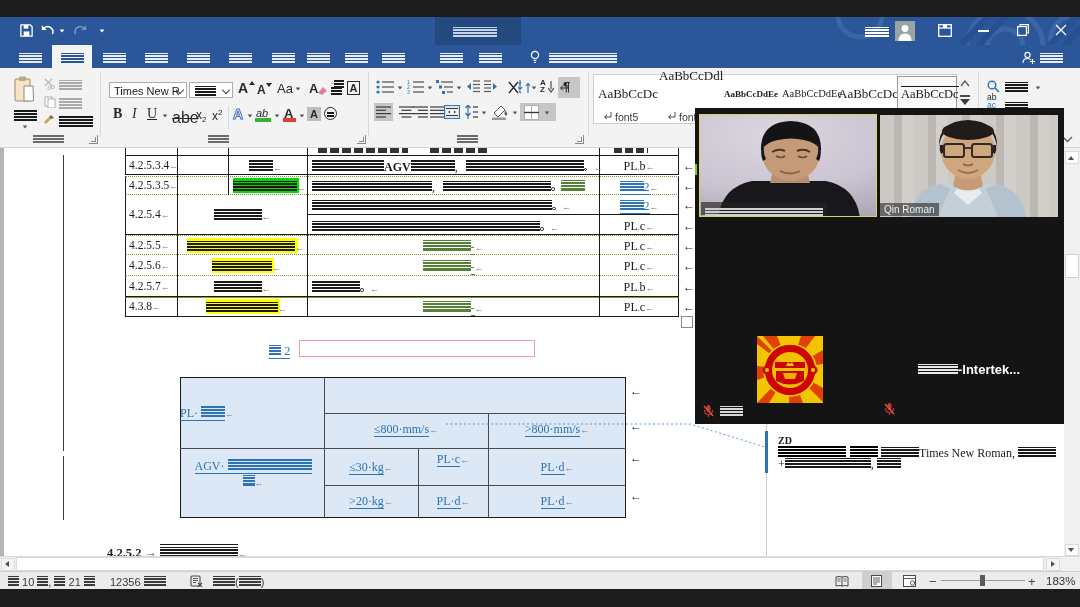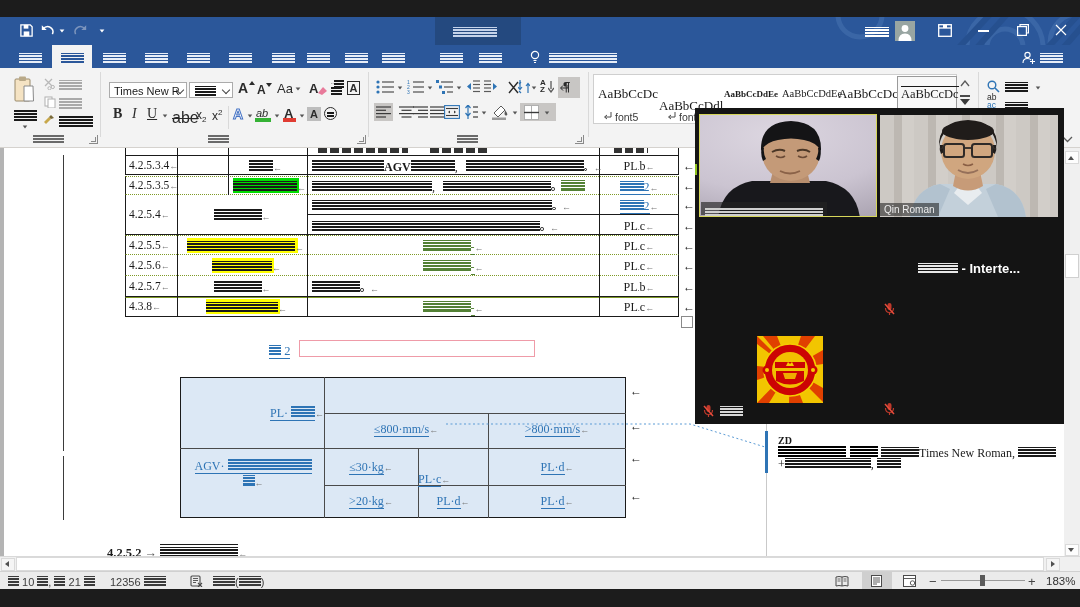--- a/index.html
+++ b/index.html
@@ -316,21 +316,21 @@
           <line x1="0" y1="7.5" x2="15" y2="7.5"></line>
         </g>
       </svg>
  <span class="dna abs" style="left:544px;top:43px;transform:scale(.75)"></span>
  <span class="k abs glab" style="--c:#6a6a6a;left:457px;bottom:4px;width:21px;height:9.5px"></span>
  <div class="dlnch" style="left:575px"></div>
  <div class="sep" style="left:588px"></div>
 
  <div class="abs" style="left:593px;top:6px;width:364px;height:50px;background:#fff;border:1px solid #cfcfcf"></div>
  <div class="abs doctxt" style="left:598px;top:18px;font-size:13px">AaBbCcDc</div>
- <div class="abs doctxt" style="left:659px;top:30px;font-size:13px">AaBbCcDdl</div>
+ <div class="abs doctxt" style="left:659px;top:0;font-size:13px">AaBbCcDdl</div>
  <div class="abs doctxt" style="left:724px;top:21px;font-size:9px;font-weight:bold">AaBbCcDdEe</div>
  <div class="abs doctxt" style="left:782px;top:20px;font-size:10.5px">AaBbCcDdEe</div>
  <div class="abs doctxt" style="left:838px;top:18px;font-size:13px">AaBbCcDc</div>
  <div class="abs" style="left:897px;top:8px;width:60px;height:40px;border:1px solid #9a9a9a;background:#f8f8f8"></div>
  <div class="abs doctxt" style="left:901px;top:18px;font-size:12.5px;border-top:1px solid #1a1a1a">AaBbCcDc</div>
  <svg class="abs" style="left:604px;top:44px;width:8px;height:9px" viewBox="0 0 8 9">
         <path d="M7 0 v5 H1 M3 3 L0.5 5 L3 7" fill="none" stroke="#4a4a4a" stroke-width="1"></path>
       </svg>
  <div class="abs" style="left:615px;top:43px;font-size:10.5px;color:#3a3a3a">font5</div>
  <svg class="abs" style="left:668px;top:44px;width:8px;height:9px" viewBox="0 0 8 9">
@@ -434,27 +434,27 @@
  <div class="abs doctxt blue" style="left:269px;top:195px;font-size:12.5px"><span style="border-bottom:1px solid #2e74b5"><span class="k" style="--c:#2e74b5;width:12px;height:12px"></span> 2</span></div>
  <div class="abs" style="left:299px;top:192px;width:236px;height:17px;border:1px solid #ef9ba8"></div>
 
  <div class="abs" style="left:180px;top:229px;width:446px;height:141px;background:#dce8f5;border:1.5px solid #1a1a1a"></div>
  <div class="abs" style="left:324px;top:229px;width:1px;height:141px;background:#4a4a4a"></div>
  <div class="abs" style="left:324px;top:265px;width:302px;height:1px;background:#4a4a4a"></div>
  <div class="abs" style="left:180px;top:300px;width:446px;height:1px;background:#4a4a4a"></div>
  <div class="abs" style="left:324px;top:337px;width:302px;height:1px;background:#4a4a4a"></div>
  <div class="abs" style="left:488px;top:265px;width:1px;height:105px;background:#4a4a4a"></div>
  <div class="abs" style="left:418px;top:300px;width:1px;height:70px;background:#4a4a4a"></div>
- <div class="abs doctxt blue" style="left:180px;top:257px;width:144px;text-align:right"><span style="border-bottom:1px solid #2e74b5">PL· <span class="k" style="--c:#2e74b5;width:24px;height:12px"></span></span><span class="ret">←</span></div>
+ <div class="abs doctxt blue" style="left:180px;top:257px;width:144px;text-align:left"><span style="border-bottom:1px solid #2e74b5">PL· <span class="k" style="--c:#2e74b5;width:24px;height:12px"></span></span><span class="ret">←</span></div>
  <div class="abs doctxt blue" style="left:324px;top:274px;width:164px;text-align:center"><span style="border-bottom:1px solid #2e74b5">≤800·mm/s</span><span class="ret">←</span></div>
  <div class="abs doctxt blue" style="left:488px;top:274px;width:138px;text-align:center"><span style="border-bottom:1px solid #2e74b5">&gt;800·mm/s</span><span class="ret">←</span></div>
  <div class="abs doctxt blue" style="left:188px;top:310px;width:130px;text-align:center"><span style="border-bottom:1px solid #2e74b5">AGV· <span class="k" style="--c:#2e74b5;width:84px;height:12px"></span></span></div>
  <div class="abs doctxt blue" style="left:188px;top:326px;width:130px;text-align:center"><span class="k" style="--c:#2e74b5;width:12px;height:12px;border-bottom:1px solid #2e74b5"></span><span class="ret">←</span></div>
  <div class="abs doctxt blue" style="left:324px;top:312px;width:94px;text-align:center"><span style="border-bottom:1px solid #2e74b5">≤30·kg</span><span class="ret">←</span></div>
- <div class="abs doctxt blue" style="left:418px;top:324px;width:70px;text-align:left"><span style="border-bottom:1px solid #2e74b5">PL·c</span><span class="ret">←</span></div>
+ <div class="abs doctxt blue" style="left:418px;top:304px;width:70px;text-align:center"><span style="border-bottom:1px solid #2e74b5">PL·c</span><span class="ret">←</span></div>
  <div class="abs doctxt blue" style="left:488px;top:312px;width:138px;text-align:center"><span style="border-bottom:1px solid #2e74b5">PL·d</span><span class="ret">←</span></div>
  <div class="abs doctxt blue" style="left:324px;top:346px;width:94px;text-align:center"><span style="border-bottom:1px solid #2e74b5">&gt;20·kg</span><span class="ret">←</span></div>
  <div class="abs doctxt blue" style="left:418px;top:346px;width:70px;text-align:center"><span style="border-bottom:1px solid #2e74b5">PL·d</span><span class="ret">←</span></div>
  <div class="abs doctxt blue" style="left:488px;top:346px;width:138px;text-align:center"><span style="border-bottom:1px solid #2e74b5">PL·d</span><span class="ret">←</span></div>
  <div class="abs doctxt" style="left:630px;top:236px">←</div>
  <div class="abs doctxt" style="left:630px;top:271px">←</div>
  <div class="abs doctxt" style="left:630px;top:303px">←</div>
  <div class="abs doctxt" style="left:630px;top:341px">←</div>
 
  <svg class="abs" style="left:440px;top:270px;width:330px;height:35px" viewBox="0 0 330 35">
@@ -547,28 +547,20 @@
    <rect x="92" y="29" width="20" height="13" rx="2.5" fill="none" stroke="#2e2a28" stroke-width="2"></rect>
    <line x1="84" y1="33" x2="92" y2="33" stroke="#2e2a28" stroke-width="1.8"></line>
    <path d="M60 34 l4-1 M116 34 l-4-1" stroke="#2e2a28" stroke-width="1.8"></path>
    <path d="M83 49 q5 3 10 0" stroke="#8a5f45" stroke-width="1.5" fill="none"></path>
    <path d="M78 55 q10 6 20 0" stroke="#96705a" stroke-width="1.8" fill="none"></path>
   </svg>
   <div class="abs" style="left:0;bottom:1px;height:13px;background:rgba(40,40,40,.6);padding:0 4px;color:#eee;font-size:10px;line-height:13px">Qin Roman</div>
  </div>
 
 
- <div class="abs" style="left:185px;top:112px;width:178px;height:100px;background:#141414">
-  <div class="abs" style="left:0;top:41px;width:178px;text-align:center;color:#fff;font-size:13px;font-weight:bold;white-space:nowrap"><span class="k" style="--c:#e8e8e8;width:40px;height:12px"></span> - Interte...</div>
-  <svg class="abs" style="left:4px;bottom:5px;width:11px;height:12px" viewBox="0 0 11 12">
-          <rect x="3.5" y="0" width="4" height="7" rx="2" fill="#c0392b"></rect>
-          <path d="M1.5 5 Q1.5 9.5 5.5 9.5 Q9.5 9.5 9.5 5 M5.5 9.5 V12" stroke="#c0392b" stroke-width="1.2" fill="none"></path>
-          <line x1="1" y1="1" x2="10" y2="11" stroke="#e74c3c" stroke-width="1.5"></line>
-        </svg>
- </div>
 
  <div class="abs" style="left:4px;top:215px;width:178px;height:98px;background:#141414">
   <div class="abs" style="left:58px;top:13px;width:66px;height:67px;background:#e8b800;overflow:hidden">
    <svg width="66" height="67" viewBox="0 0 66 67">
     <rect width="66" height="67" fill="#f2c500"></rect>
     <g fill="#e04000">
               <path d="M33 33 L6 0 H20z M33 33 L44 0 H58z M33 33 L66 14 V28z M33 33 L66 52 V66z M33 33 L46 67 H32z M33 33 L12 67 H0 z M33 33 L0 44 V30z M33 33 L0 8 V0z"></path>
             </g>
     <circle cx="33" cy="34" r="26" fill="#cc0404"></circle>
     <circle cx="33" cy="34" r="18" fill="#f2c000"></circle>
@@ -589,20 +581,21 @@
   </div>
   <svg class="abs" style="left:4px;bottom:4px;width:11px;height:12px" viewBox="0 0 11 12">
           <rect x="3.5" y="0" width="4" height="7" rx="2" fill="#c0392b"></rect>
           <path d="M1.5 5 Q1.5 9.5 5.5 9.5 Q9.5 9.5 9.5 5 M5.5 9.5 V12" stroke="#c0392b" stroke-width="1.2" fill="none"></path>
           <line x1="1" y1="1" x2="10" y2="11" stroke="#e74c3c" stroke-width="1.5"></line>
         </svg>
   <span class="k abs" style="--c:#d8d8d8;left:21px;bottom:5px;width:23px;height:10.5px"></span>
  </div>
 
  <div class="abs" style="left:185px;top:215px;width:178px;height:98px;background:#141414">
+  <div class="abs" style="left:0;top:39px;width:178px;text-align:center;color:#fff;font-size:13px;font-weight:bold;white-space:nowrap"><span class="k" style="--c:#e8e8e8;width:40px;height:12px"></span>-Intertek...</div>
   <svg class="abs" style="left:4px;bottom:6px;width:11px;height:12px" viewBox="0 0 11 12">
           <rect x="3.5" y="0" width="4" height="7" rx="2" fill="#c0392b"></rect>
           <path d="M1.5 5 Q1.5 9.5 5.5 9.5 Q9.5 9.5 9.5 5 M5.5 9.5 V12" stroke="#c0392b" stroke-width="1.2" fill="none"></path>
           <line x1="1" y1="1" x2="10" y2="11" stroke="#e74c3c" stroke-width="1.5"></line>
         </svg>
  </div>
  <div class="abs" style="left:0;top:56px;width:2px;height:11px;background:#8fc31f"></div>
 </div>
 </div>
 

